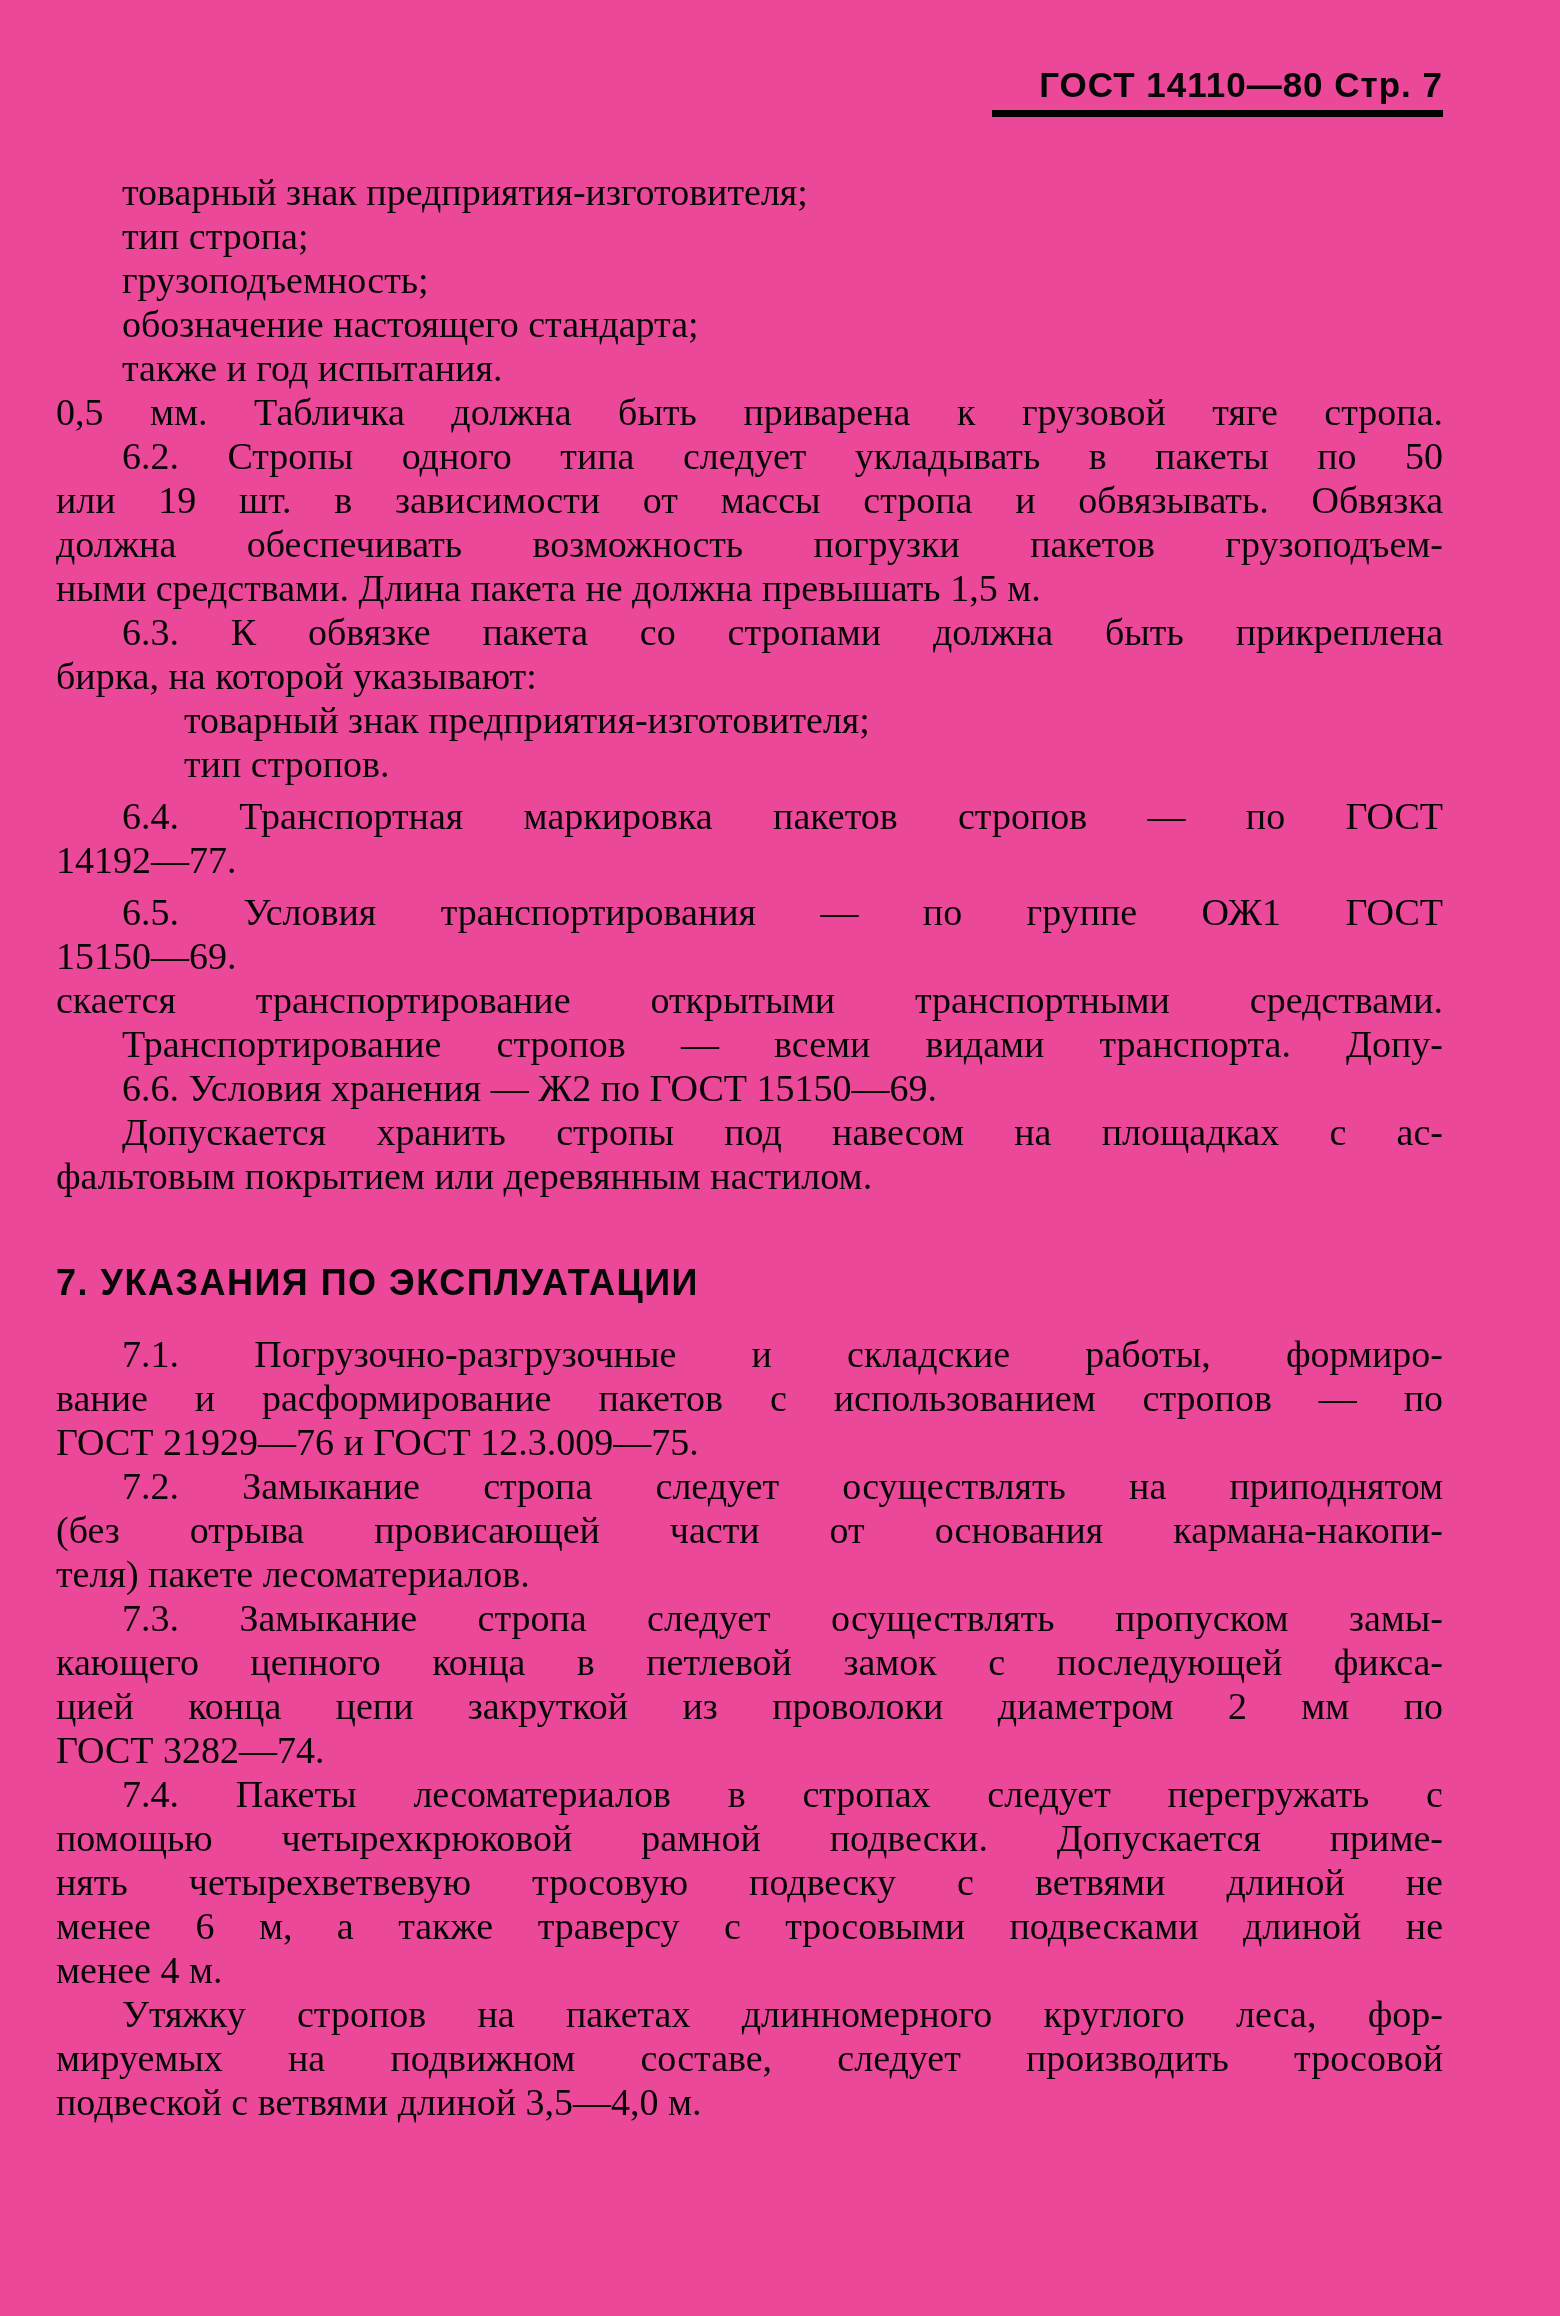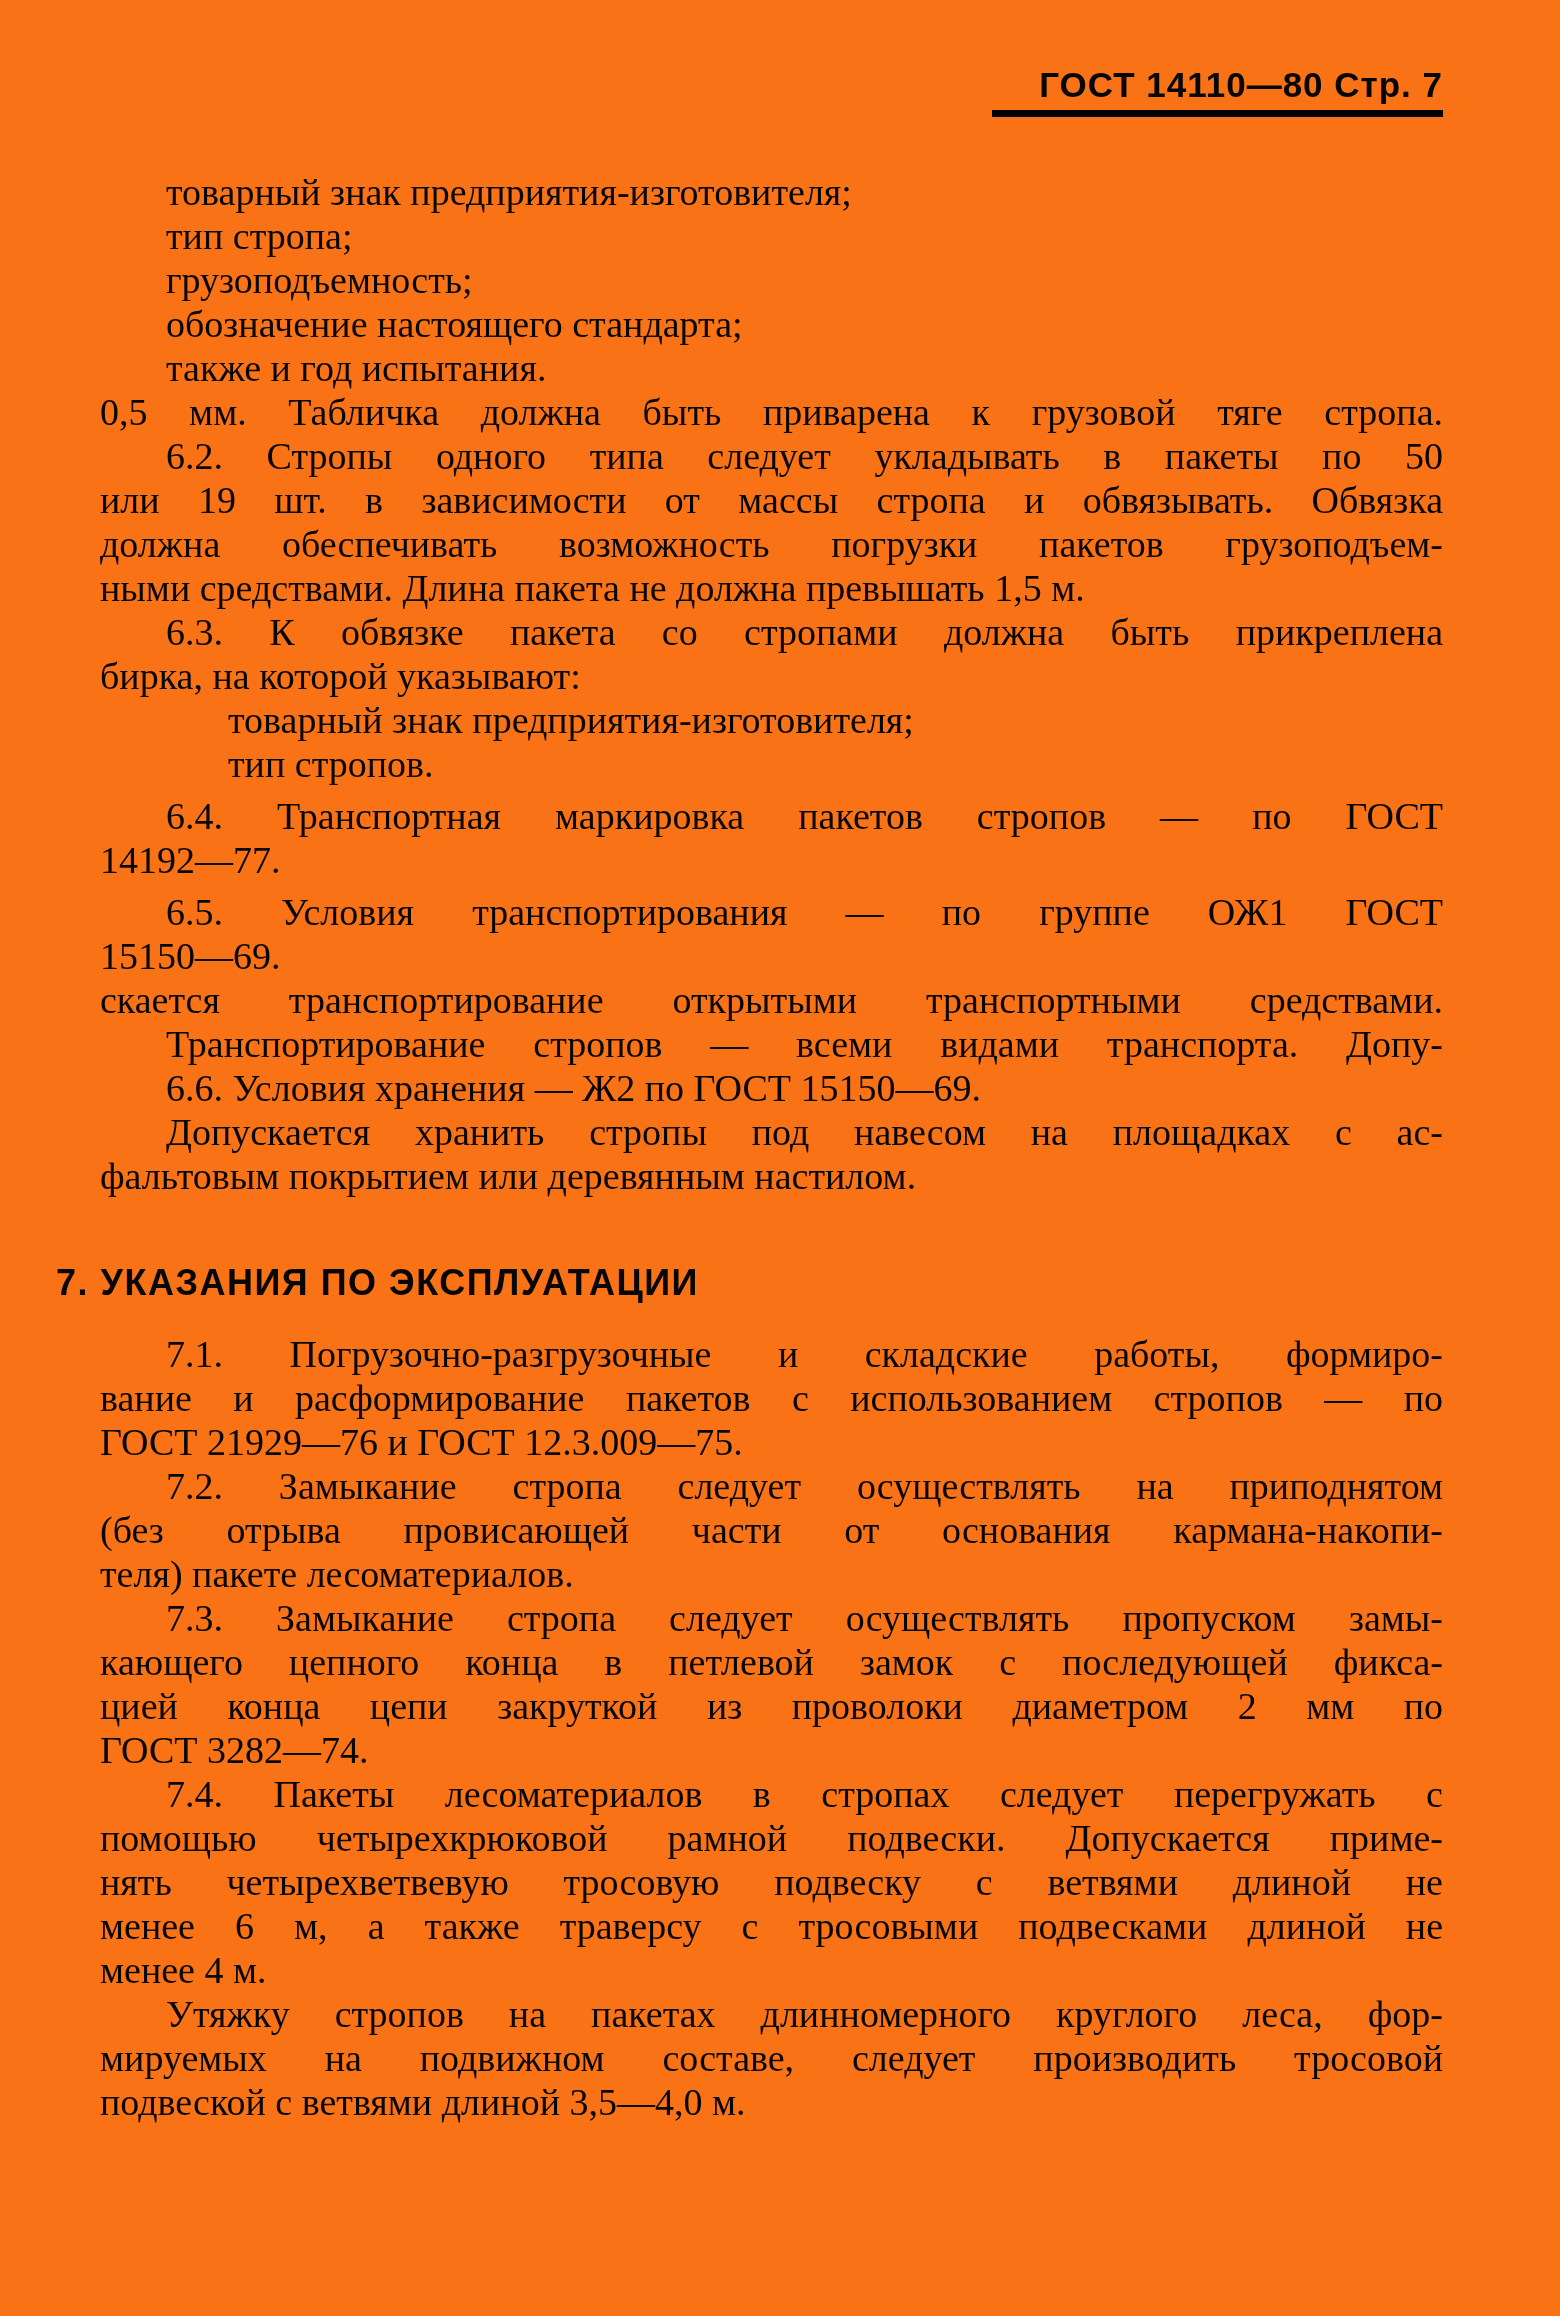--- a/index.html
+++ b/index.html
@@ -1,20 +1,20 @@
 <!DOCTYPE html>
 <html lang="ru"><head>
 <meta charset="utf-8">
 <style>
   html, body { margin: 0; padding: 0; background: #ffffff; }
   .page {
     position: relative;
     width: 1560px;
     height: 2317px;
-    background: #f97316;
+    background: #ec4899;
     color: #070707;
     box-sizing: border-box;
     padding: 65px 117px 0 56px;
     overflow: hidden;
   }
   .doc-header {
     text-align: right;
     font-family: "Liberation Sans", sans-serif;
     font-weight: bold;
     font-size: 35px;
@@ -28,21 +28,21 @@
     width: 451px;
     height: 6.9px;
     background: #000000;
   }
   .content {
     margin-top: 53px;
     font-family: "Liberation Serif", serif;
     font-size: 38px;
     line-height: 44px;
   }
-  .line { min-height: 44px; margin-left: 44px; }
+  .line { min-height: 44px; }
   .ind-para  { text-indent: 66px; }
   .ind-flush { text-indent: 0; }
   .ind-list2 { text-indent: 128px; }
   .just {
     text-align: justify;
     text-align-last: justify;
   }
   .gap { margin-top: 7.9px; }
   .section-heading {
     font-family: "Liberation Sans", sans-serif;

